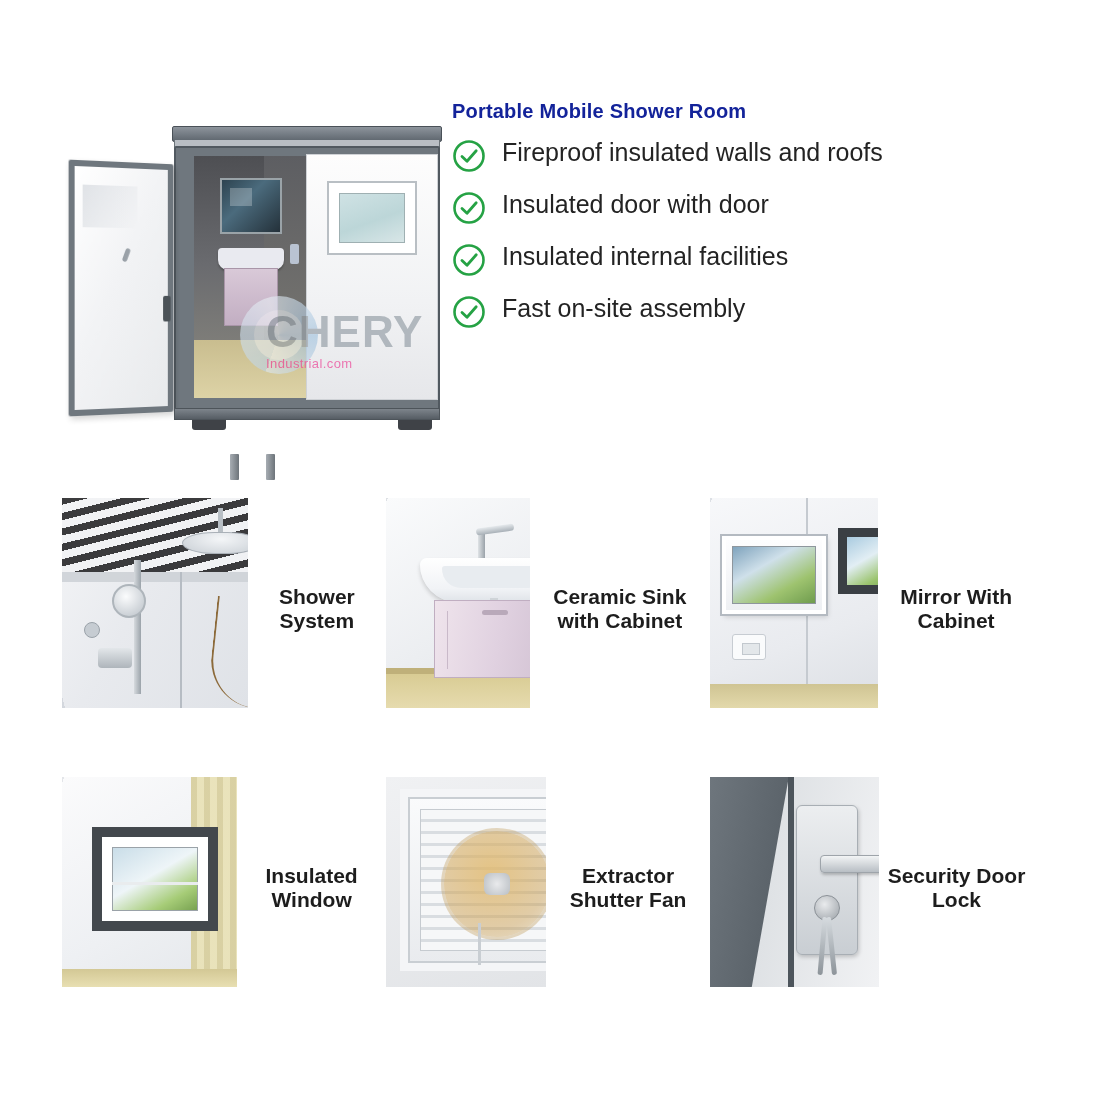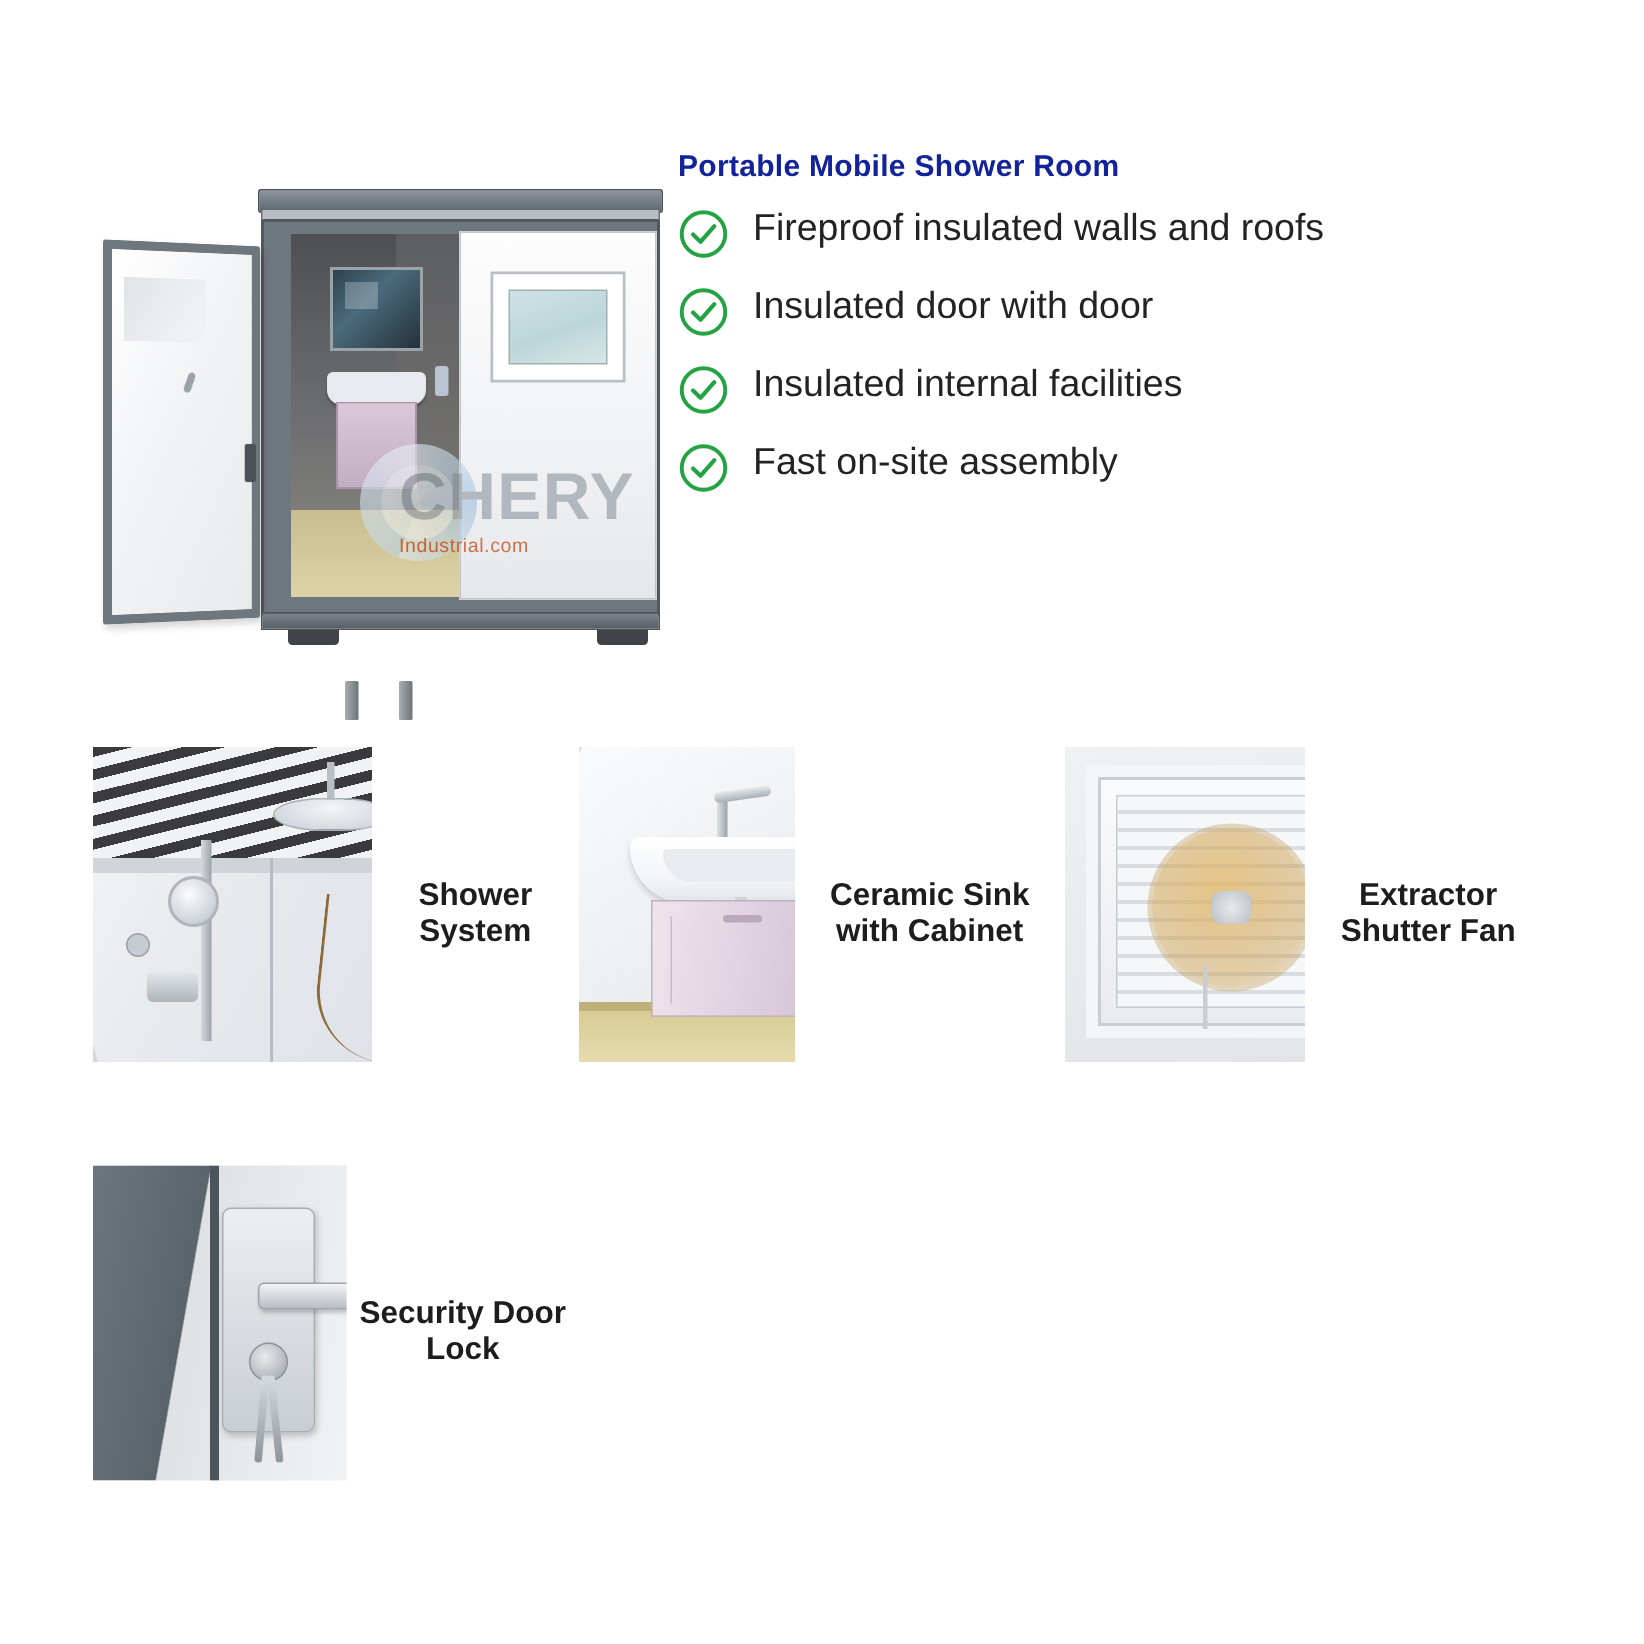--- a/index.html
+++ b/index.html
@@ -176,21 +176,21 @@
   .wm-circle:after {
     content:""; position: absolute; inset: 14px; border-radius: 50%;
     background: #ffffff; opacity: .55;
   }
   .wm-text { position: absolute; left: 30px; top: 20px; }
   .wm-main {
     font-size: 44px; font-weight: bold; letter-spacing: 1px;
     color: #9aa3ab; line-height: 1;
   }
   .wm-sub {
-    font-size: 13px; color: #c2410c; letter-spacing: .4px; margin-top: 2px;
+    font-size: 13px; color: #ec4899; letter-spacing: .4px; margin-top: 2px;
   }
 
   
   .hero-text {
     flex: 1 1 auto;
     padding: 18px 24px 0 2px;
   }
   .hero-title {
     font-size: 20px;
     font-weight: bold;
@@ -562,21 +562,50 @@
         <div class="t2-floor"></div>
         <div class="t2-faucet"></div>
         <div class="t2-basin"></div>
         <div class="t2-drain"></div>
         <div class="t2-cab"></div>
         <div class="t2-handle"></div>
       </div>
       <div class="cell-label">Ceramic Sink with Cabinet</div>
     </div>
 
-
+    <div class="cell">
+      <div class="thumb">
+        <div class="t3-wall"></div>
+        <div class="t3-seam"></div>
+        <div class="t3-cab">
+            <i></i>
+          </div>
+        <div class="t3-win">
+            <i></i>
+          </div>
+        <div class="t3-outlet"></div>
+        <div class="t3-base"></div>
+      </div>
+      <div class="cell-label">Mirror With Cabinet</div>
+    </div>
+
+    <div class="cell">
+      <div class="thumb">
+        <div class="t4-wall"></div>
+        <div class="t4-curtain"></div>
+        <div class="t4-frame">
+          <div class="t4-inner">
+            <div class="t4-glass"></div>
+            <div class="t4-sash"></div>
+          </div>
+        </div>
+        <div class="t4-base"></div>
+      </div>
+      <div class="cell-label">Insulated Window</div>
+    </div>
 
     <div class="cell">
       <div class="thumb">
         <div class="t5-bg"></div>
         <div class="t5-case">
           <div class="t5-louvers"></div>
           <div class="t5-round"></div>
           <div class="t5-hub"></div>
         </div>
         <div class="t5-cord"></div>

